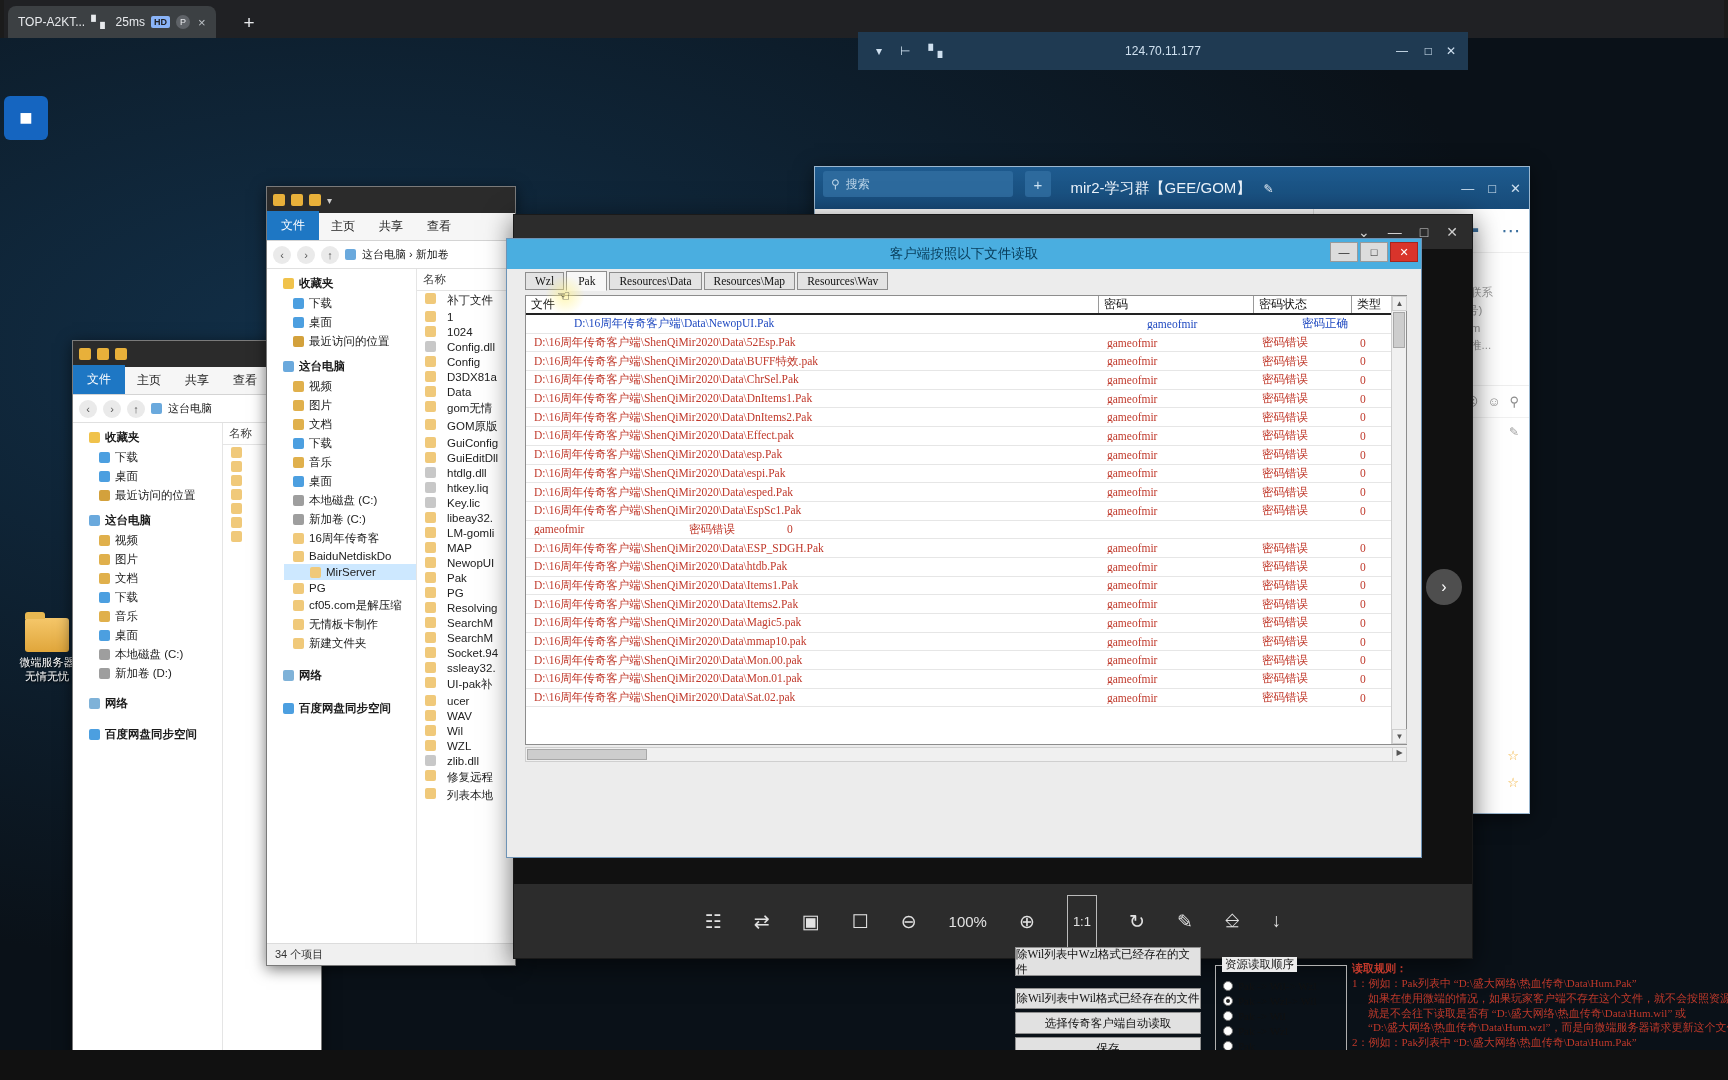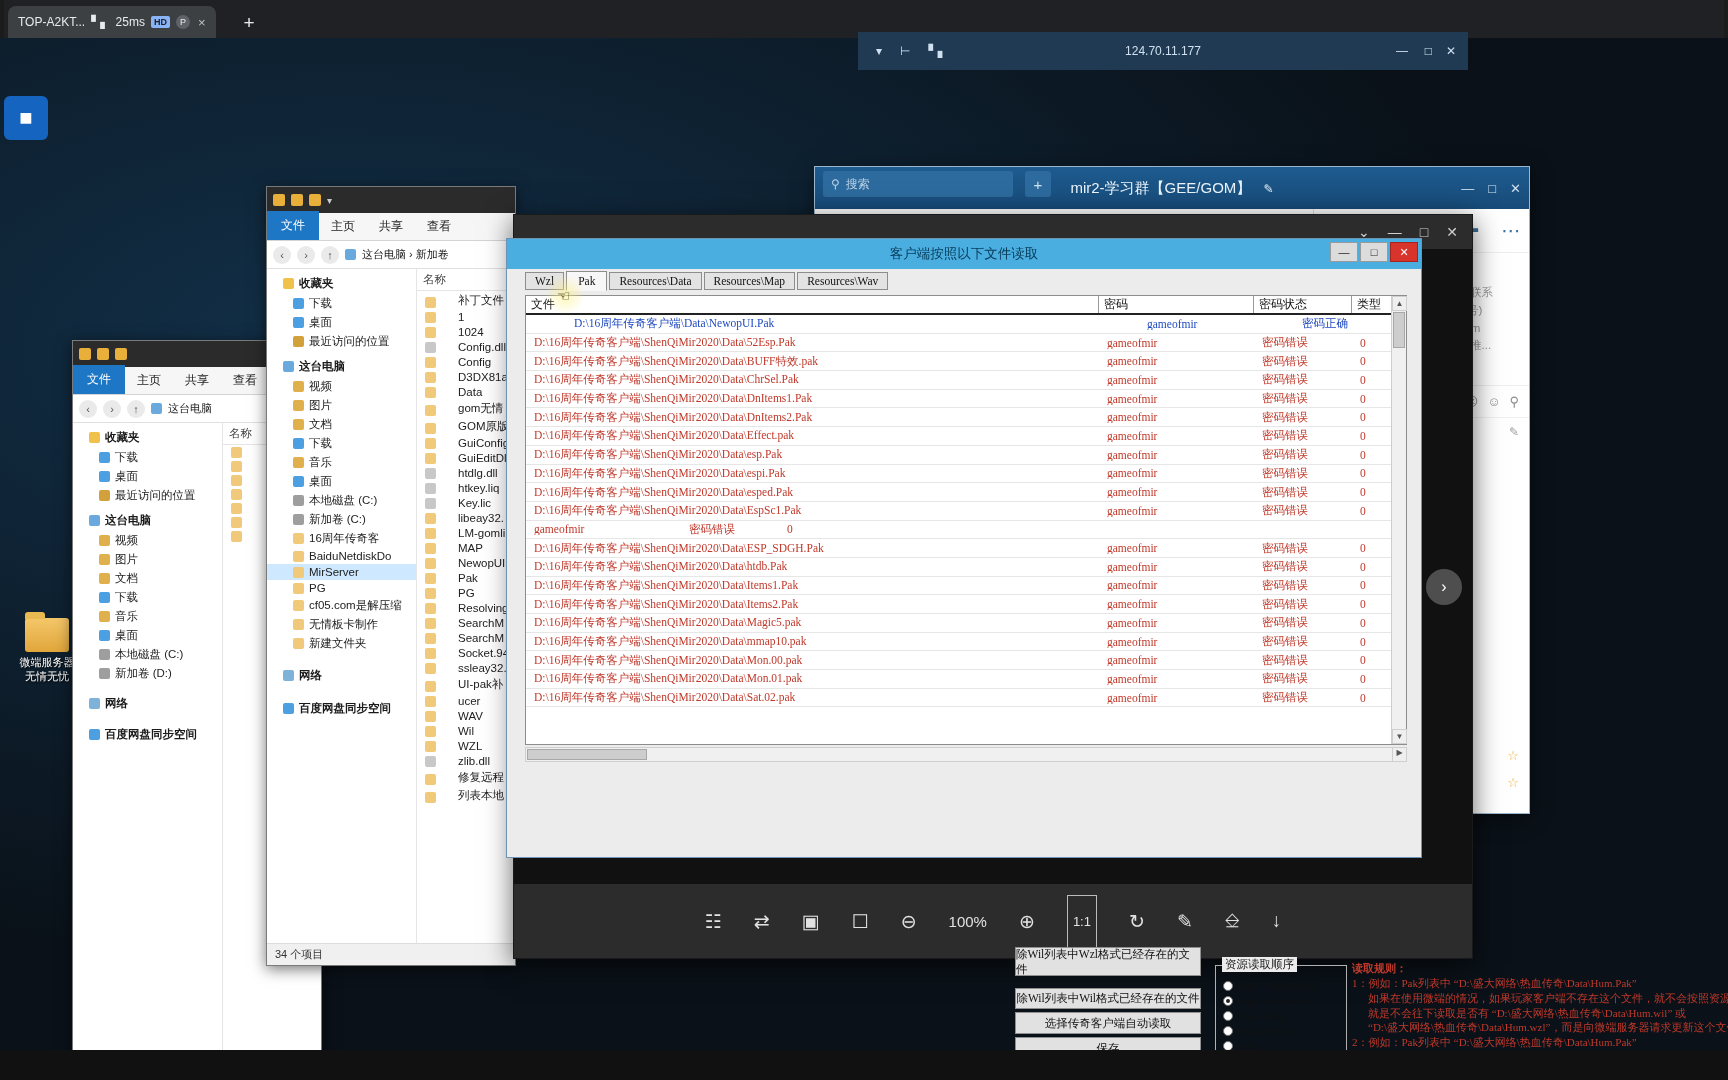--- a/index.html
+++ b/index.html
@@ -35,25 +35,25 @@
   .exp-sq { width:12px;height:12px;background:#e8b03a;border-radius:2px;}
   .exp-ribbon { height:28px; background:#f6f6f6; border-bottom:1px solid #d4d4d4; display:flex; align-items:flex-end; font-size:12px; color:#222;}
   .rb-tab { padding:5px 12px; }
   .rb-tab.blue { background:#1e77c4; color:#fff; padding:6px 14px; }
   .exp-addr { height:28px; background:#fff; border-bottom:1px solid #e0e0e0; display:flex;align-items:center; gap:6px; padding:0 6px; font-size:11px; color:#222;}
   .nav-circ { width:18px;height:18px;border-radius:50%; background:#eaeaea; color:#555; display:flex;align-items:center;justify-content:center; font-size:11px;}
   .exp-body { display:flex; height:calc(100% - 108px); }
   .exp-nav { width:150px; background:#fff; border-right:1px solid #e5e5e5; overflow:hidden; font-size:11.5px; color:#222; padding-top:4px;}
   .nav-head { padding:3px 6px 3px 16px; font-weight:bold; color:#1a1a1a; display:flex; gap:5px; align-items:center;}
   .nav-it { padding:2px 6px 2px 26px; display:flex; gap:5px; align-items:center; white-space:nowrap;}
-  .nav-it.sel { background:#cde8ff; }
+  .nav-it.sel { background:#cde8ff;margin-left:17px; }
   .sq { width:11px;height:11px;border-radius:2px; flex:none;}
   .exp-list { flex:1; background:#fff; font-size:11.5px; color:#222; overflow:hidden; }
   .lst-head { padding:3px 6px; border-bottom:1px solid #e5e5e5; color:#444;}
-  .lst-it { padding:1.5px 6px 1.5px 8px; display:flex; gap:22px; align-items:flex-end; white-space:nowrap;}
+  .lst-it { padding:1.5px 6px 1.5px 8px; display:flex; gap:11px; align-items:flex-start; white-space:nowrap;}
   .exp-status { position:absolute; left:0; bottom:0; width:100%; height:22px; border-top:1px solid #dcdcdc; background:#f0f0f0; font-size:11px; color:#333; display:flex; align-items:center; padding:0 8px;}
 
   
   .qq { position:absolute; left:814px; top:128px; width:716px; height:648px; background:#fff; border:1px solid #9bb7cf; box-shadow:0 4px 18px rgba(0,0,0,.5);}
   .qq-head { height:42px; background:linear-gradient(#1e5b8f,#174b79); display:flex;align-items:center; color:#dce9f5; font-size:15px; position:relative;}
   .qq-head .ttl { position:absolute; left:0; right:0; text-align:center; font-size:15px; color:#eaf2fa;}
   .qq-ctrl { position:absolute; right:8px; top:0; display:flex; gap:14px; align-items:center; height:42px; color:#cfe0ef; font-size:13px;}
   .qq-search { position:absolute; left:8px; top:4px; width:190px; height:26px; background:#2d6a9d; border-radius:3px; display:flex; align-items:center; gap:6px; padding:0 8px; color:#b9d3e8; font-size:12px;}
   .qq-plus { position:absolute; left:210px; top:4px; width:26px;height:26px; background:#2d6a9d; border-radius:3px; color:#cfe4f4; display:flex;align-items:center;justify-content:center; font-size:15px;}
 

